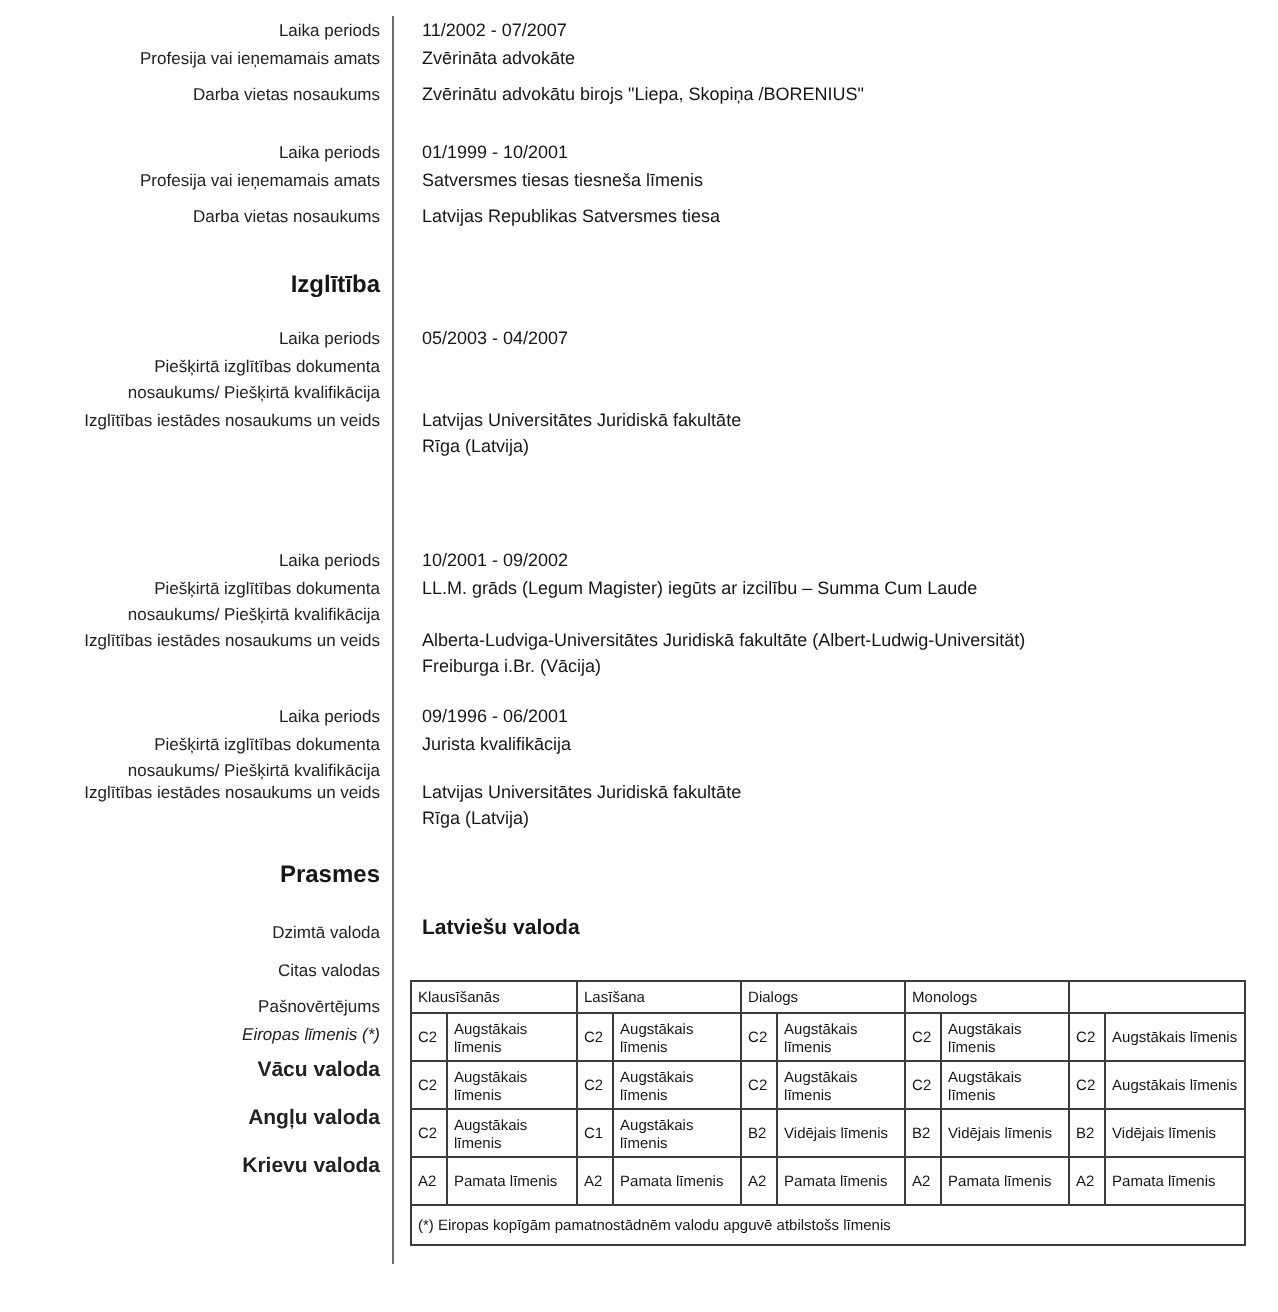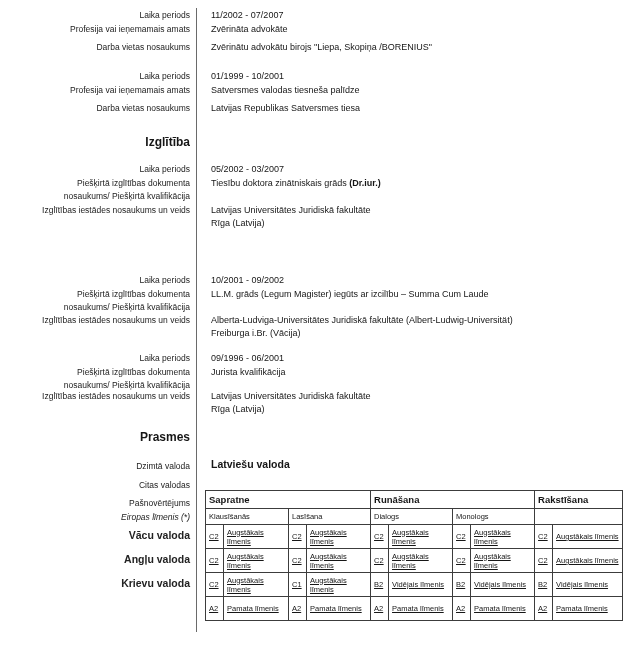--- a/index.html
+++ b/index.html
@@ -9,51 +9,50 @@
   .lbl { position:absolute; left:0; width:190px; text-align:right; font-size:8.5px; color:#222; line-height:11px; }
   .val { position:absolute; left:211px; font-size:9px; color:#161616; line-height:11px; white-space:nowrap; }
   .val.bold, .lbl.boldname { font-weight:bold; font-size:10.5px; }
   .heading { position:absolute; left:0; width:190px; text-align:right; font-weight:bold; font-size:12px; color:#161616; }
   .italic { font-style:italic; }
   table.langs { position:absolute; left:205px; top:490px; width:417px; border-collapse:collapse; table-layout:fixed; color:#161616; }
   table.langs th, table.langs td { border:1px solid #3c3c3c; padding:1px 3px; text-align:left; vertical-align:middle; font-weight:normal; }
   tr.grp th { font-size:9.5px; font-weight:bold; height:18px; }
   tr.sub th { font-size:7.5px; height:16px;margin-top:24px; }
   tr.data { height:24px; }
-  tr.data td { font-size:7.5px; line-height:9px;text-decoration:underline; }
+  tr.data td { font-size:7.5px; line-height:9px; }
   td.code { text-align:center; padding:0 1px; }
   td.fn { height:20px; font-size:7.5px; padding:3px 4px; }
 </style>
 </head>
 <body>
 
 <div class="page">
   <div class="divider"></div>
 
   <div class="lbl" style="top:10px">Laika periods</div>
   <div class="val" style="top:10px">11/2002 - 07/2007</div>
   <div class="lbl" style="top:24px">Profesija vai ieņemamais amats</div>
   <div class="val" style="top:24px">Zvērināta advokāte</div>
   <div class="lbl" style="top:42px">Darba vietas nosaukums</div>
   <div class="val" style="top:42px">Zvērinātu advokātu birojs "Liepa, Skopiņa /BORENIUS"</div>
 
   <div class="lbl" style="top:71px">Laika periods</div>
   <div class="val" style="top:71px">01/1999 - 10/2001</div>
   <div class="lbl" style="top:85px">Profesija vai ieņemamais amats</div>
-  <div class="val" style="top:85px">Satversmes valodas tiesneša palīdze</div>
+  <div class="val" style="top:85px">Satversmes tiesas tiesneša līmenis</div>
   <div class="lbl" style="top:103px">Darba vietas nosaukums</div>
   <div class="val" style="top:103px">Latvijas Republikas Satversmes tiesa</div>
 
   <div class="heading" style="top:135px">Izglītība</div>
 
   <div class="lbl" style="top:164px">Laika periods</div>
-  <div class="val" style="top:164px">05/2002 - 03/2007</div>
+  <div class="val" style="top:164px">05/2003 - 04/2007</div>
   <div class="lbl" style="top:178px">Piešķirtā izglītības dokumenta</div>
   <div class="lbl" style="top:191px">nosaukums/ Piešķirtā kvalifikācija</div>
-  <div class="val" style="top:178px"><span>Tiesību doktora zinātniskais grāds </span><b>(Dr.iur.)</b></div>
   <div class="lbl" style="top:205px">Izglītības iestādes nosaukums un veids</div>
   <div class="val" style="top:205px">Latvijas Universitātes Juridiskā fakultāte</div>
   <div class="val" style="top:218px">Rīga (Latvija)</div>
 
   <div class="lbl" style="top:275px">Laika periods</div>
   <div class="val" style="top:275px">10/2001 - 09/2002</div>
   <div class="lbl" style="top:289px">Piešķirtā izglītības dokumenta</div>
   <div class="lbl" style="top:302px">nosaukums/ Piešķirtā kvalifikācija</div>
   <div class="val" style="top:289px">LL.M. grāds (Legum Magister) iegūts ar izcilību – Summa Cum Laude</div>
   <div class="lbl" style="top:315px">Izglītības iestādes nosaukums un veids</div>
@@ -88,25 +87,20 @@
       <col style="width:18px">
         <col style="width:64px">
       <col style="width:18px">
         <col style="width:64px">
       <col style="width:18px">
         <col style="width:64px">
       <col style="width:18px">
         <col style="width:70px">
     </colgroup>
     <tbody>
-        <tr class="grp">
-      <th colspan="4">Sapratne</th>
-      <th colspan="4">Runāšana</th>
-      <th colspan="2">Rakstīšana</th>
-    </tr>
     <tr class="sub">
       <th colspan="2">Klausīšanās</th>
       <th colspan="2">Lasīšana</th>
       <th colspan="2">Dialogs</th>
       <th colspan="2">Monologs</th>
       <th colspan="2"></th>
     </tr>
     <tr class="data">
       <td class="code">C2</td>
       <td>Augstākais līmenis</td>
@@ -148,15 +142,18 @@
       <td>Pamata līmenis</td>
       <td class="code">A2</td>
       <td>Pamata līmenis</td>
       <td class="code">A2</td>
       <td>Pamata līmenis</td>
       <td class="code">A2</td>
       <td>Pamata līmenis</td>
       <td class="code">A2</td>
       <td>Pamata līmenis</td>
     </tr>
+    <tr>
+      <td class="fn" colspan="10">(*) Eiropas kopīgām pamatnostādnēm valodu apguvē atbilstošs līmenis</td>
+    </tr>
   </tbody>
     </table>
 </div>
 
 </body></html>

